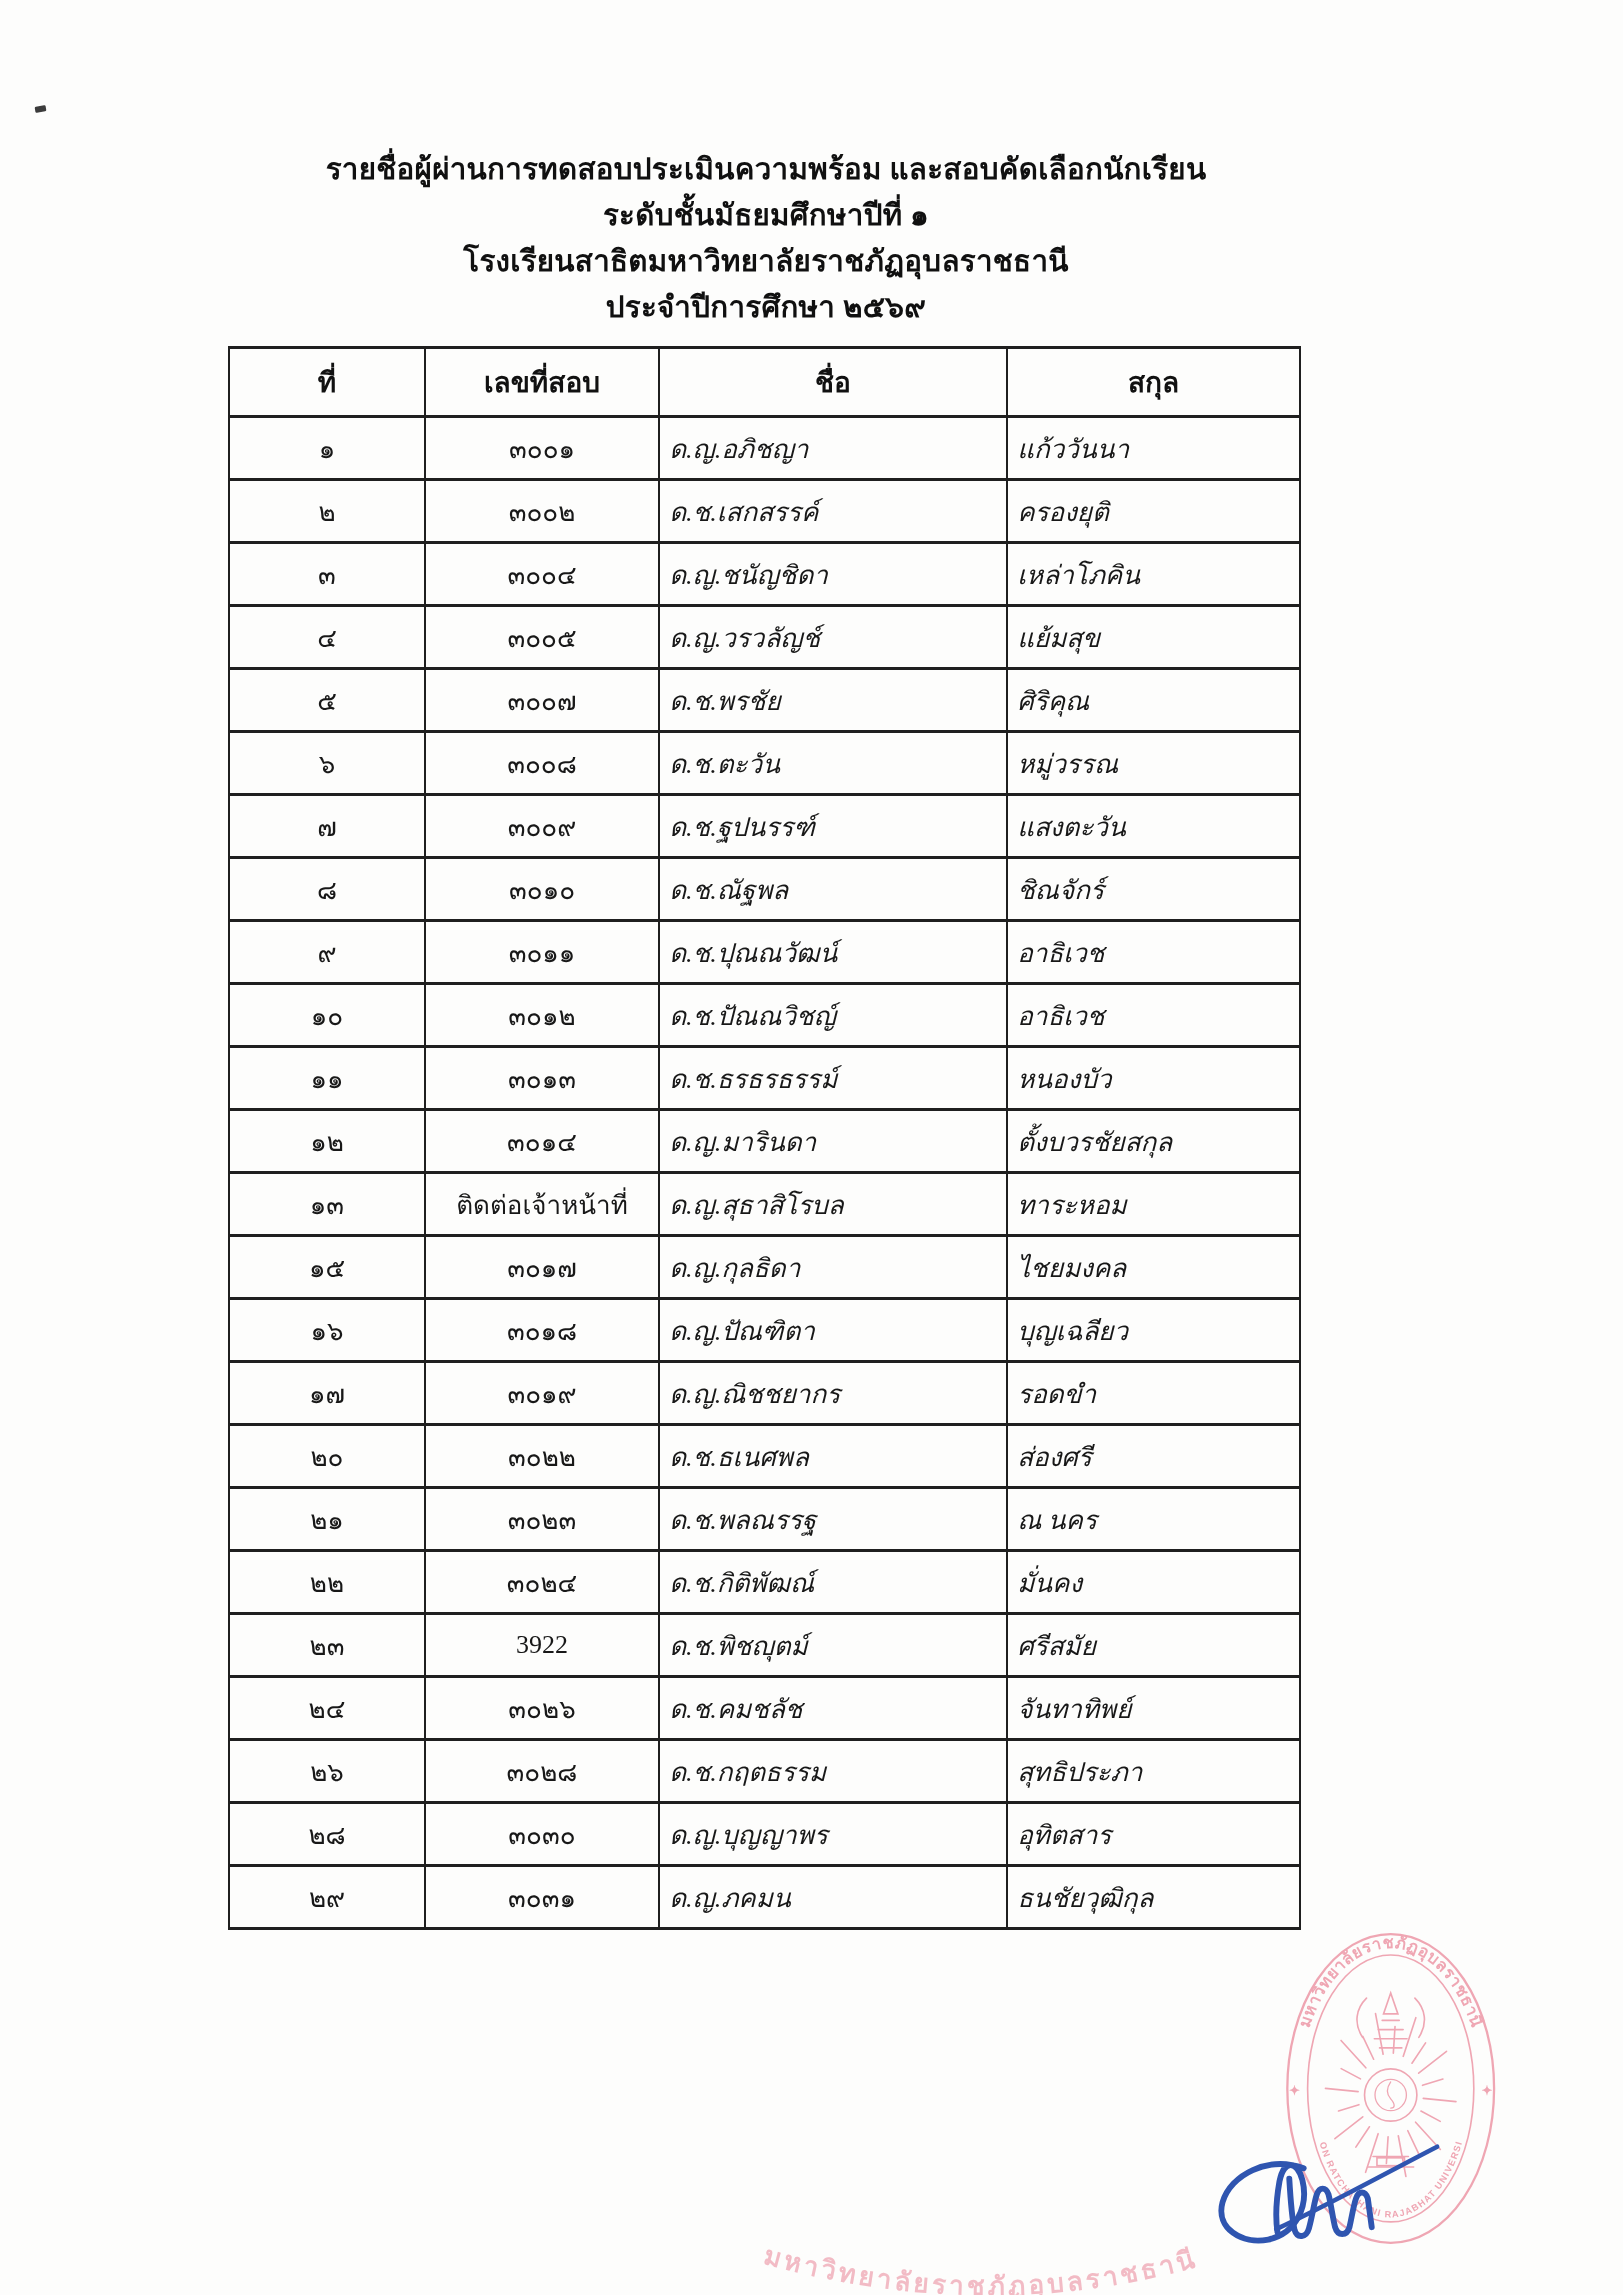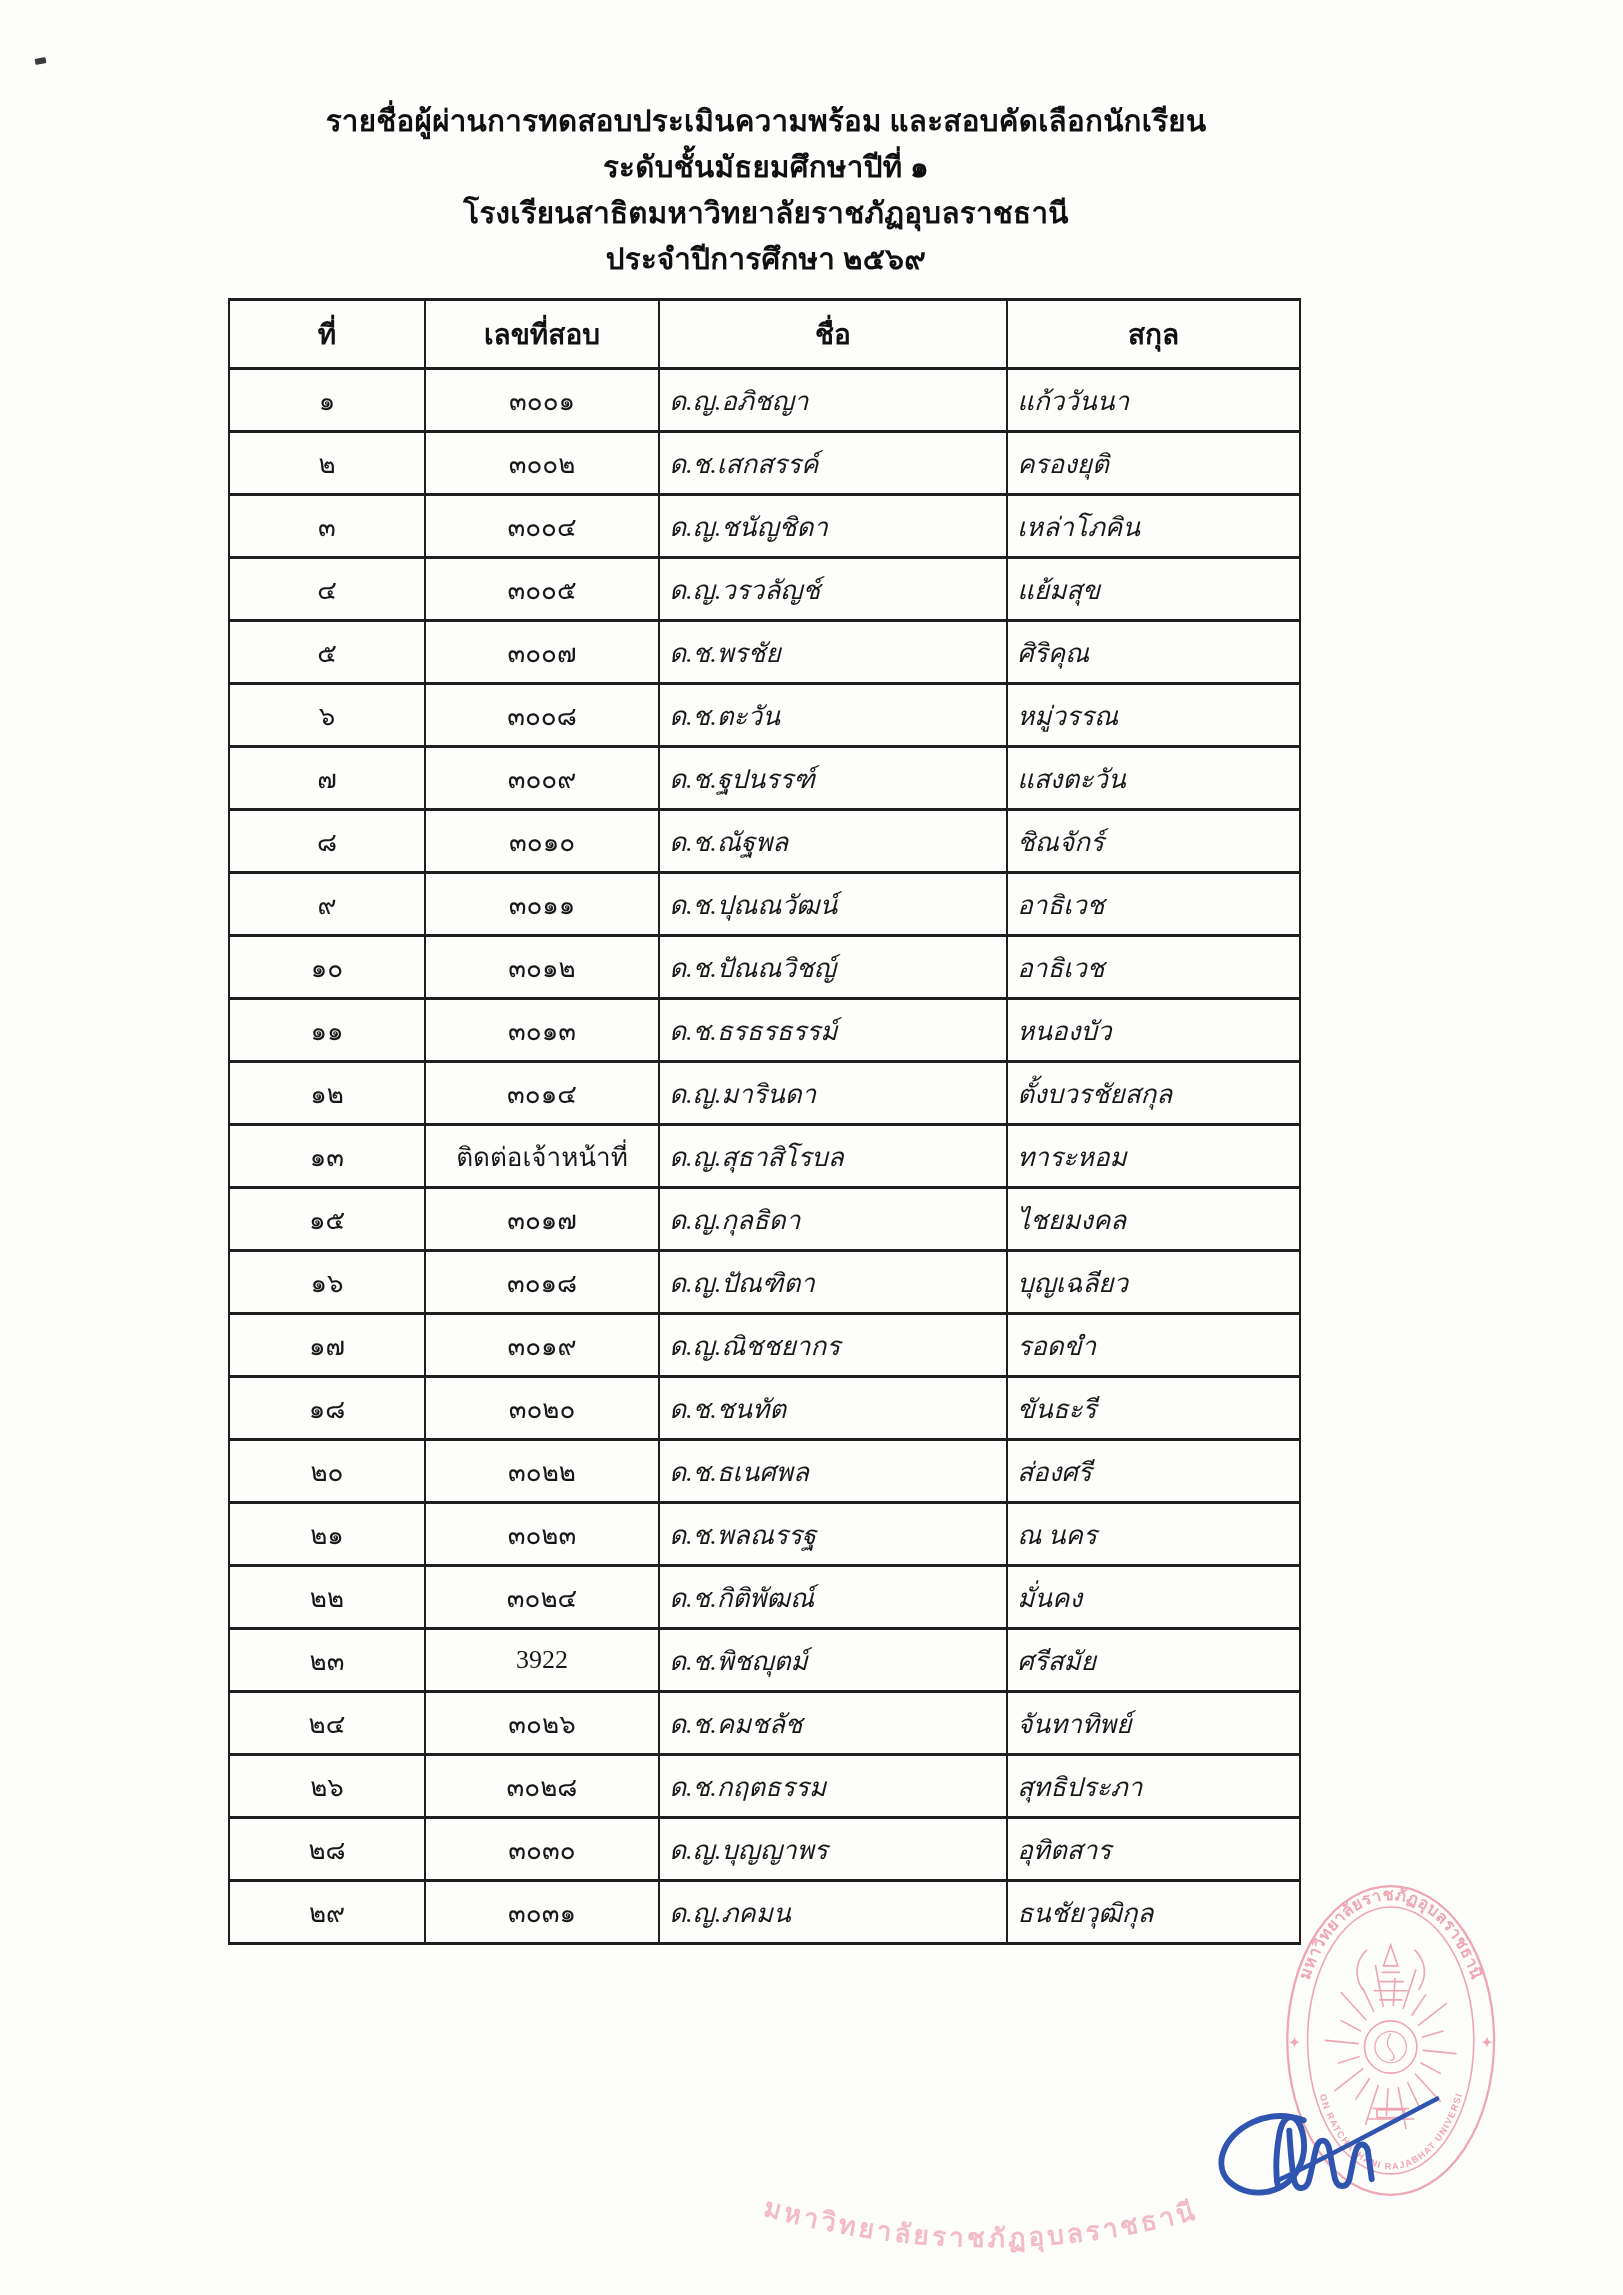--- a/index.html
+++ b/index.html
@@ -1,21 +1,21 @@
 <!DOCTYPE html>
 <html style="font-size:10.5px"><head>
 <meta charset="utf-8">
 <style>
   html,body{margin:0;padding:0;}
   body{
     width:1623px;height:2295px;position:relative;background:#fdfdfc;
     font-family:"Liberation Serif","DejaVu Serif",serif;
     color:#161616;overflow:hidden;
   }
-  .page{position:absolute;inset:0;}
+  .page{position:absolute;inset:0;margin-top:48px;}
   .speck{
     position:absolute;left:35px;top:58px;width:11px;height:5.9px;
     background:#3c3c3c;border-radius:1.3px;transform:rotate(-10deg);
   }
   .titles{
     position:absolute;left:0;top:98px;width:1532px;
     text-align:center;font-weight:bold;font-size:29.5px;line-height:46px;
     color:#101010;letter-spacing:0.3px;
   }
   .results-table{
@@ -157,26 +157,20 @@
           <td class="c-center">๑๖</td>
           <td class="c-center">๓๐๑๘</td>
           <td class="c-left">ด.ญ.ปัณฑิตา</td>
           <td class="c-left">บุญเฉลียว</td>
         </tr>
         <tr>
           <td class="c-center">๑๗</td>
           <td class="c-center">๓๐๑๙</td>
           <td class="c-left">ด.ญ.ณิชชยากร</td>
           <td class="c-left">รอดขำ</td>
-        </tr>
-        <tr>
-          <td class="c-center">๑๘</td>
-          <td class="c-center">๓๐๒๐</td>
-          <td class="c-left">ด.ช.ชนทัต</td>
-          <td class="c-left">ขันธะรี</td>
         </tr>
         <tr>
           <td class="c-center">๒๐</td>
           <td class="c-center">๓๐๒๒</td>
           <td class="c-left">ด.ช.ธเนศพล</td>
           <td class="c-left">ส่องศรี</td>
         </tr>
         <tr>
           <td class="c-center">๒๑</td>
           <td class="c-center">๓๐๒๓</td>

